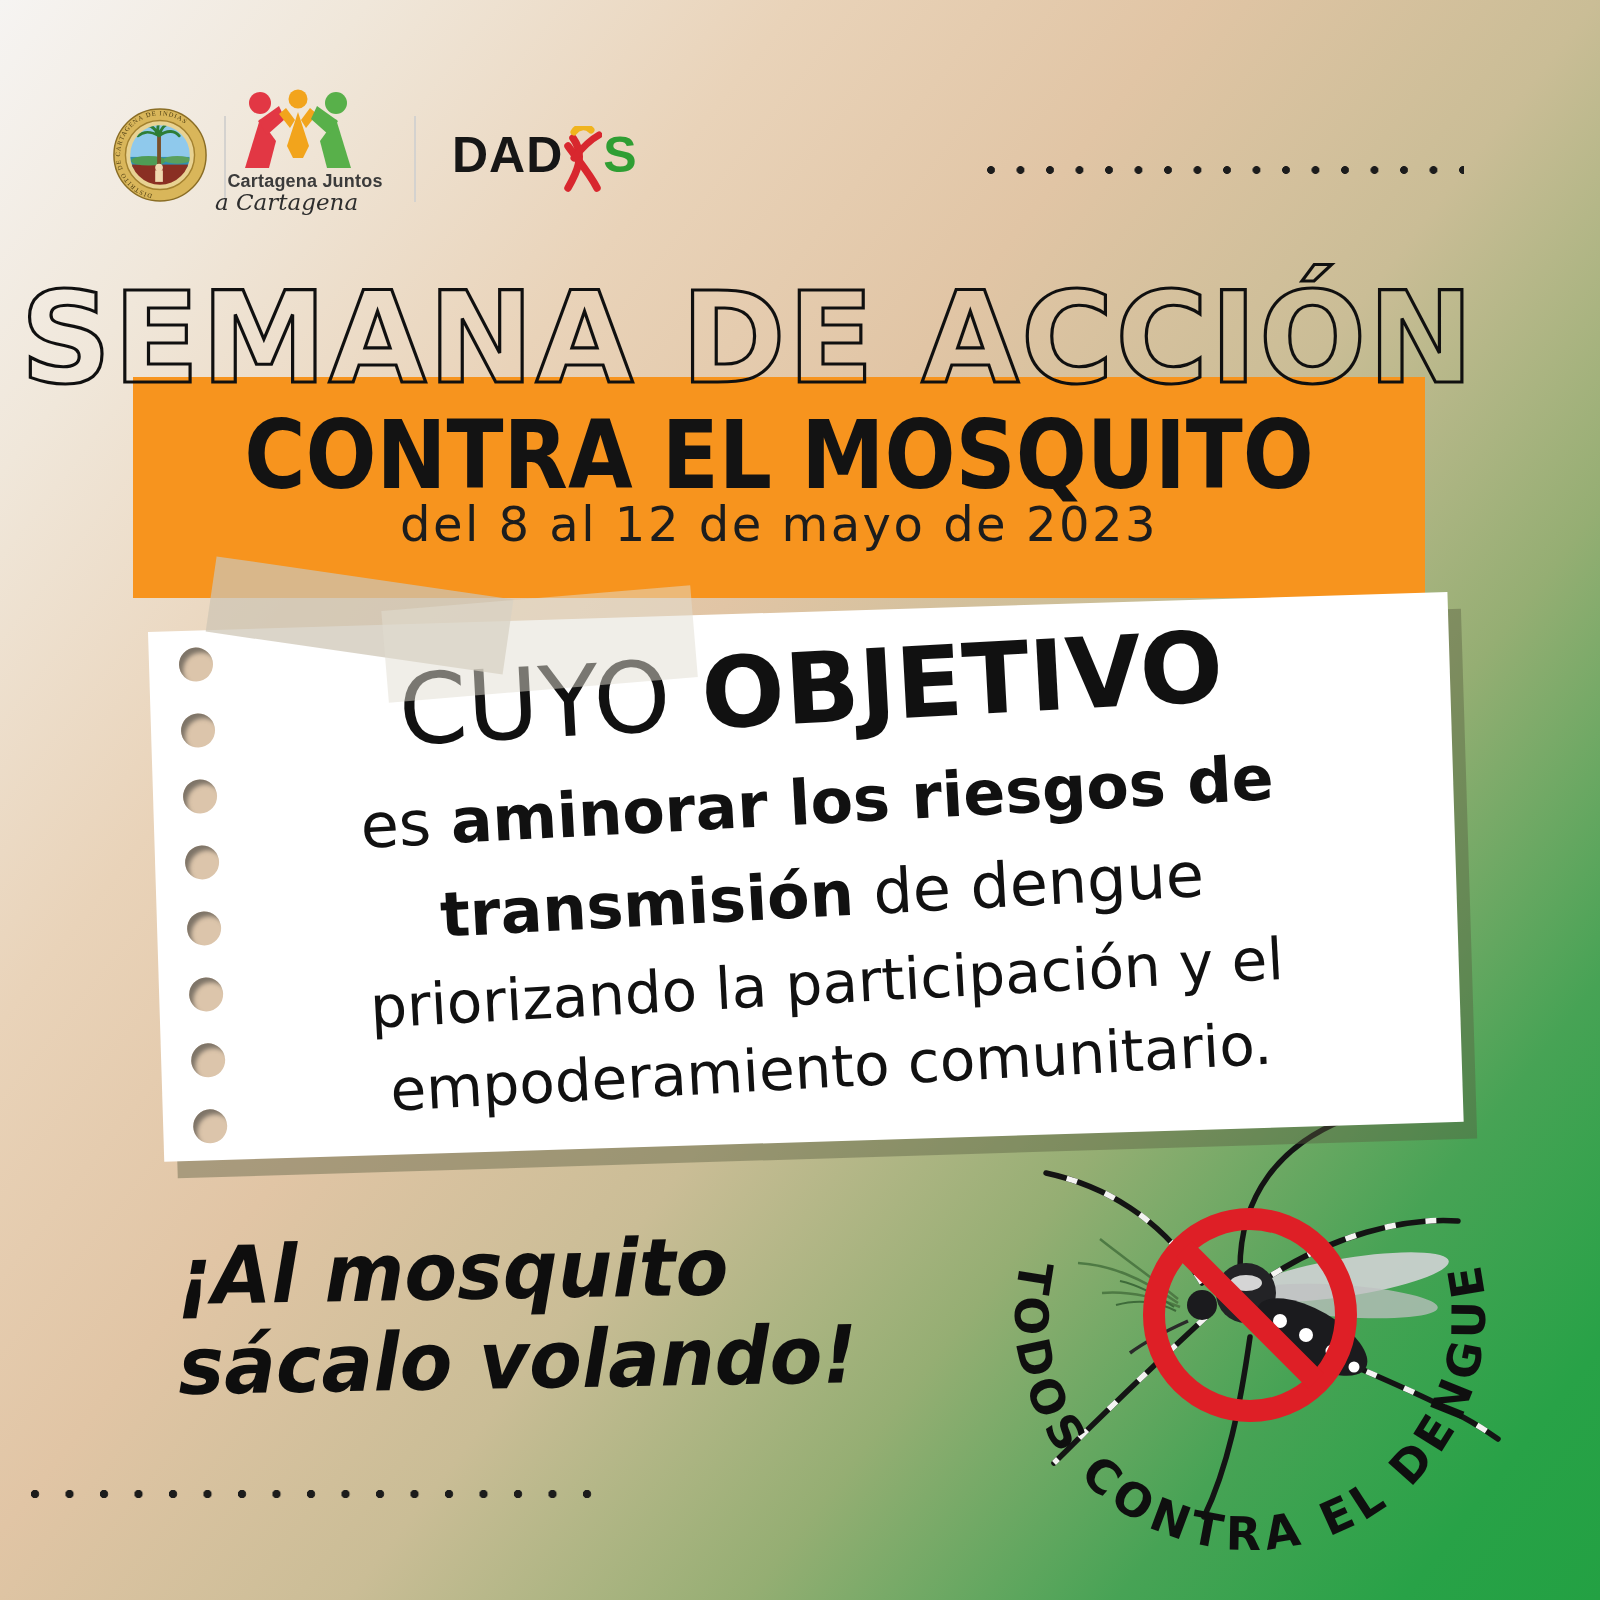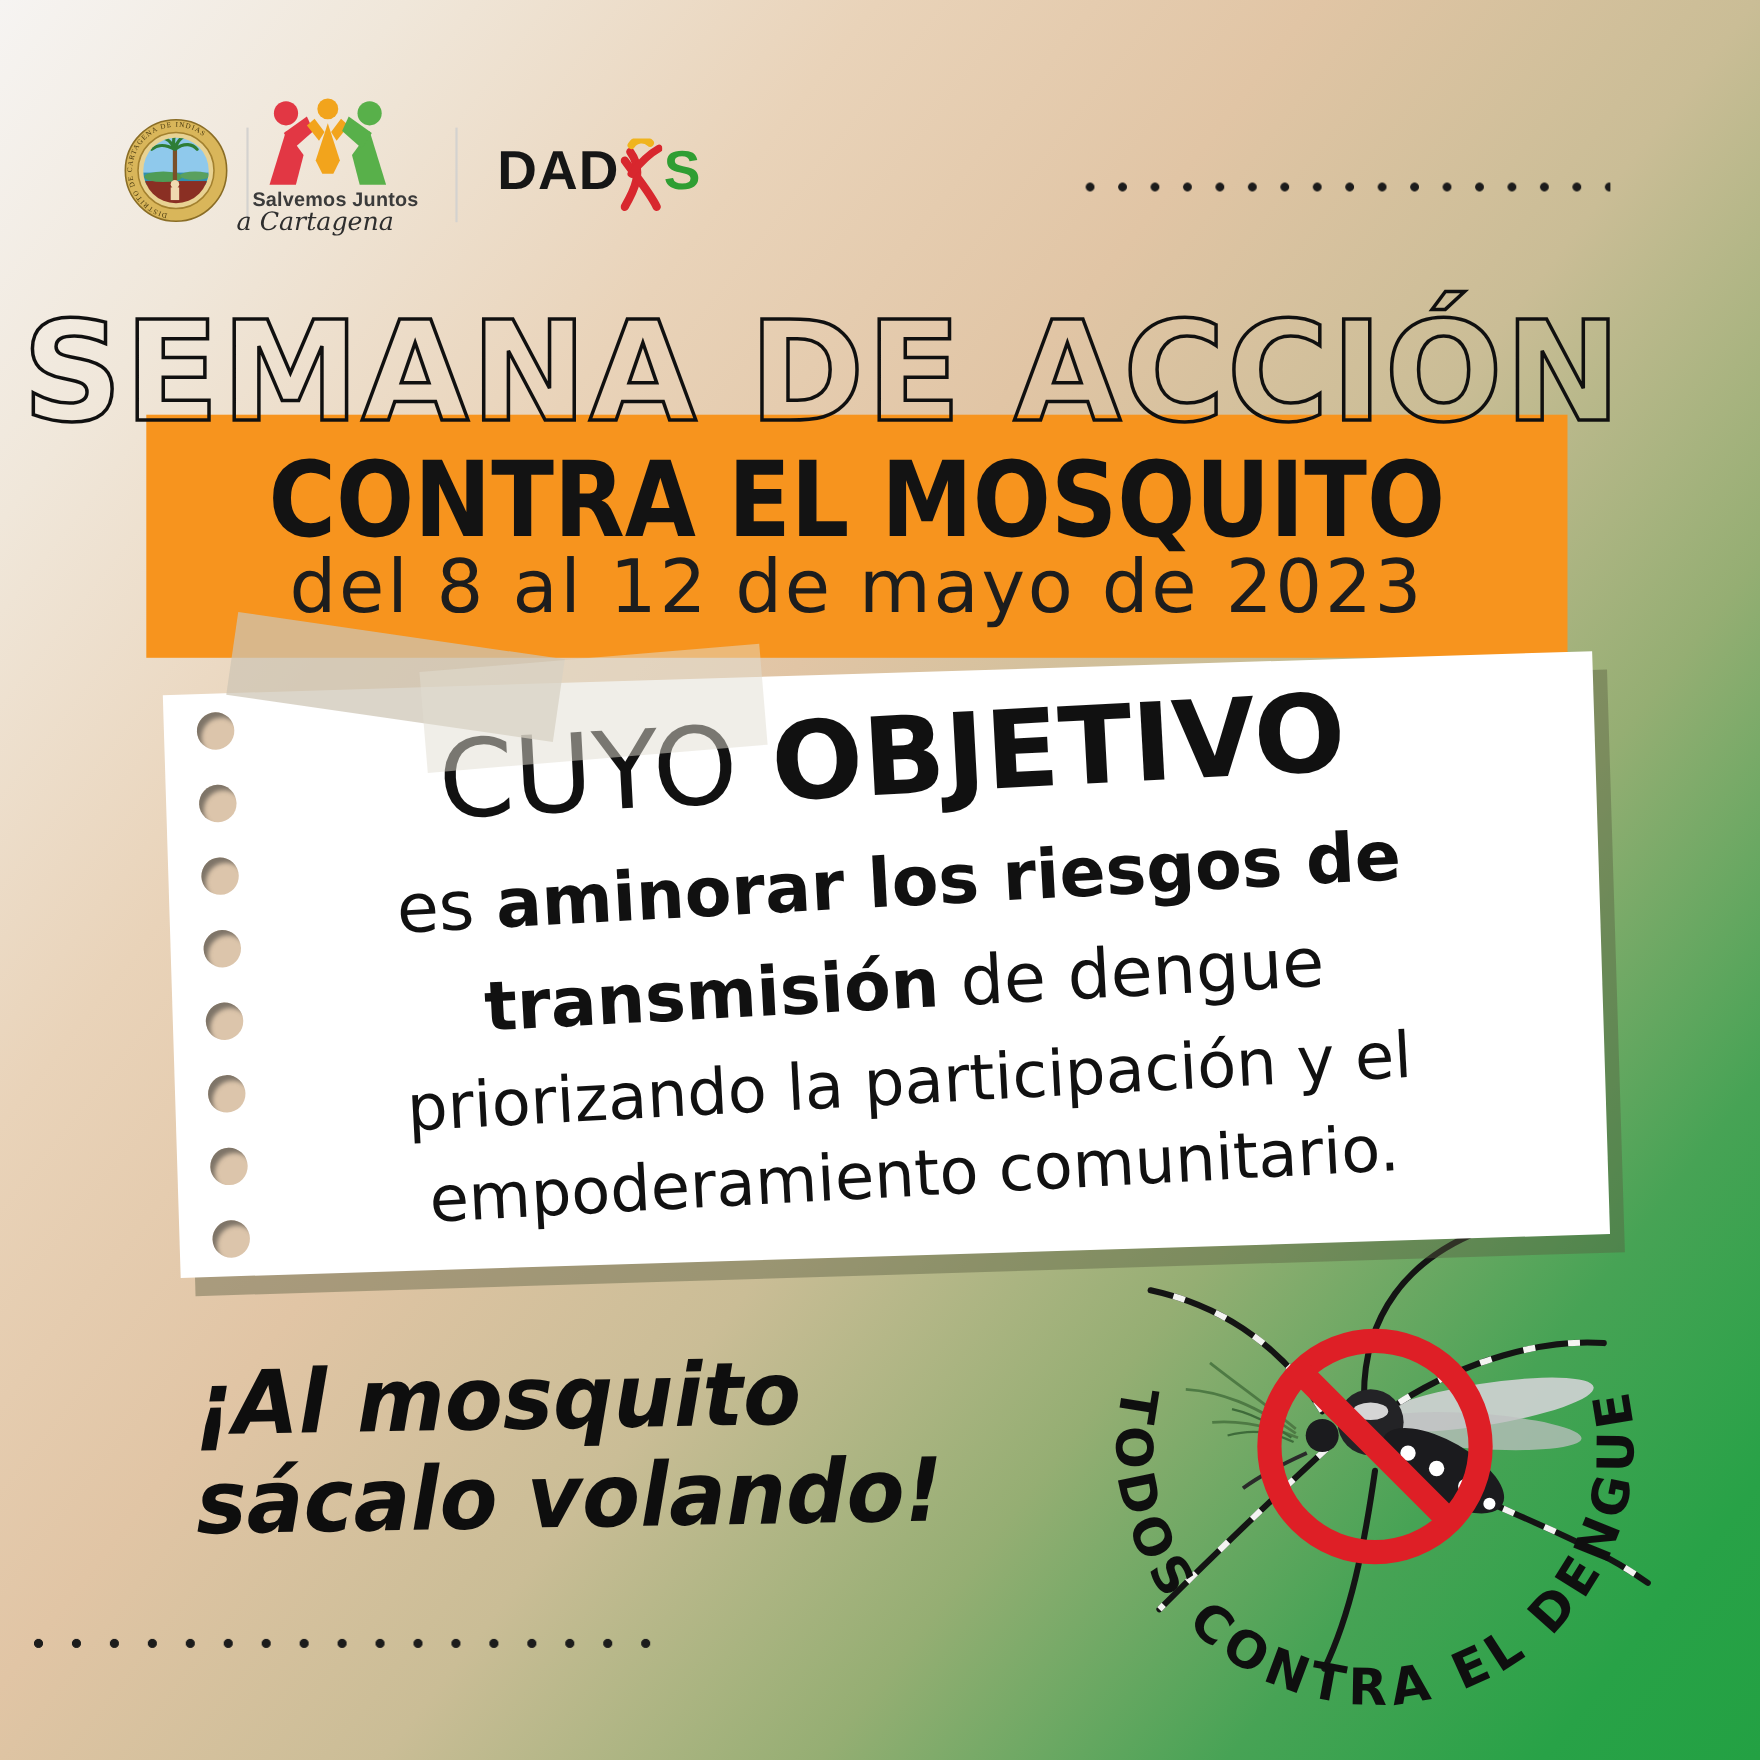--- a/index.html
+++ b/index.html
@@ -44,21 +44,21 @@
   .title-outline{left:-52px;top:276px;width:1600px;text-align:center;white-space:nowrap;
     font-weight:bold;font-size:126px;letter-spacing:2px;line-height:1;
     color:#222;z-index:3;}
   @supports (-webkit-text-stroke: 3px #101010){
     .title-outline{color:transparent;-webkit-text-stroke:3.2px #101010;}
   }
   .title-l2{left:133px;top:408px;width:1292px;text-align:center;white-space:nowrap;
     font-weight:800;font-size:95px;line-height:1;color:#131313;z-index:3;
     transform:scaleX(.88);transform-origin:center;}
   .title-l3{left:133px;top:500px;width:1292px;text-align:center;white-space:nowrap;
-    font-weight:400;font-size:67px;letter-spacing:2.5px;line-height:1;
+    font-weight:400;font-size:48px;letter-spacing:2.5px;line-height:1;
     color:#1d1d1d;z-index:3;}
 
   
   .note{left:148px;top:632px;width:1300px;height:530px;z-index:4;
     transform:rotate(-1.76deg);transform-origin:0 0;background:#ffffff;
     box-shadow:13px 17px 0 rgba(88,92,64,.42);}
   .hole{position:absolute;width:34px;height:34px;border-radius:50%;
     background:#dcc5ab;box-shadow:inset 5px 6px 4px -1px rgba(95,90,82,.75);}
   .tape1{left:62px;top:-48px;width:300px;height:76px;background:rgba(205,197,180,.72);
     transform:rotate(10deg);z-index:6;}
@@ -119,21 +119,21 @@
     <path d="M2 80 L17 31 L33 53 L26 80 Z" fill="#e23744"></path>
     <path d="M15 33 L36 18 L42 31 L24 47 Z" fill="#e23744"></path>
     <circle cx="55" cy="11" r="9.5" fill="#f2a41c"></circle>
     <path d="M44 58 L55 24 L66 58 L60 70 L50 70 Z" fill="#f2a41c"></path>
     <path d="M47 40 L36 26 L43 20 L52 32 Z" fill="#f2a41c"></path>
     <path d="M63 40 L74 26 L67 20 L58 32 Z" fill="#f2a41c"></path>
     <circle cx="93" cy="15" r="11" fill="#58b04a"></circle>
     <path d="M108 80 L93 31 L77 53 L84 80 Z" fill="#58b04a"></path>
     <path d="M95 33 L74 18 L68 31 L86 47 Z" fill="#58b04a"></path>
   </svg>
-  <div class="abs salv-t1">Salvemos Juntos</div>
+  <div class="abs salv-t1">Cartagena Juntos</div>
   <div class="abs salv-t2">a Cartagena</div>
 
   <div class="abs logo-divider div2"></div>
 
   <div class="abs dadis">
     <span>DAD</span>
     <svg width="38" height="66" viewBox="0 0 38 66">
       <path d="M9 12 C22 30 12 48 4 62" stroke="#d8272e" stroke-width="7.5" fill="none" stroke-linecap="round"></path>
       <path d="M4 20 C14 34 26 48 33 62" stroke="#d8272e" stroke-width="7.5" fill="none" stroke-linecap="round"></path>
       <path d="M10 32 C18 22 26 14 35 9" stroke="#d8272e" stroke-width="7" fill="none" stroke-linecap="round"></path>

